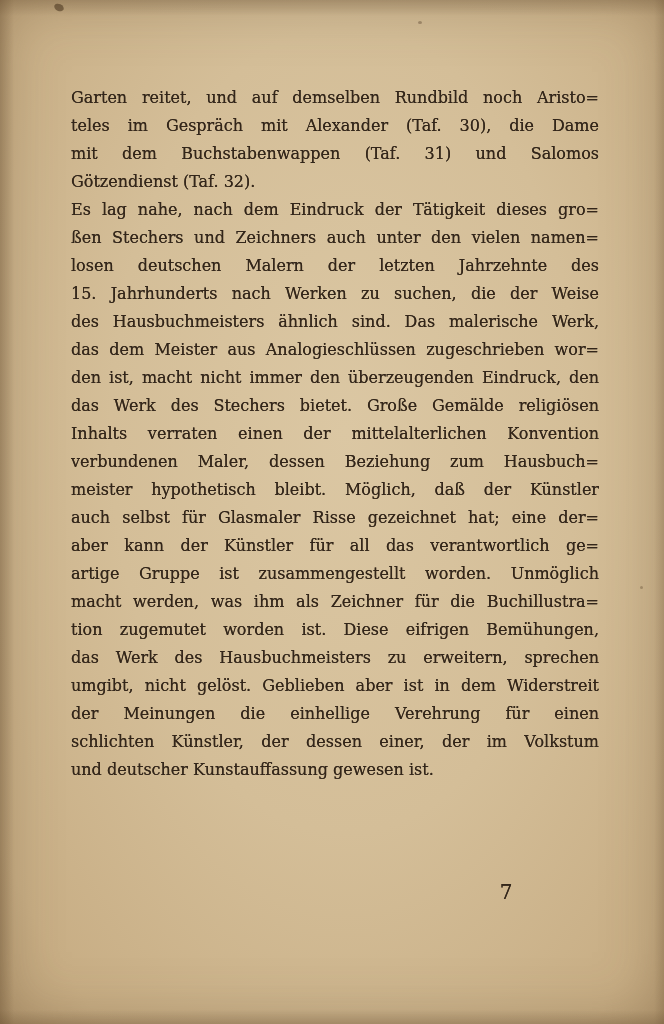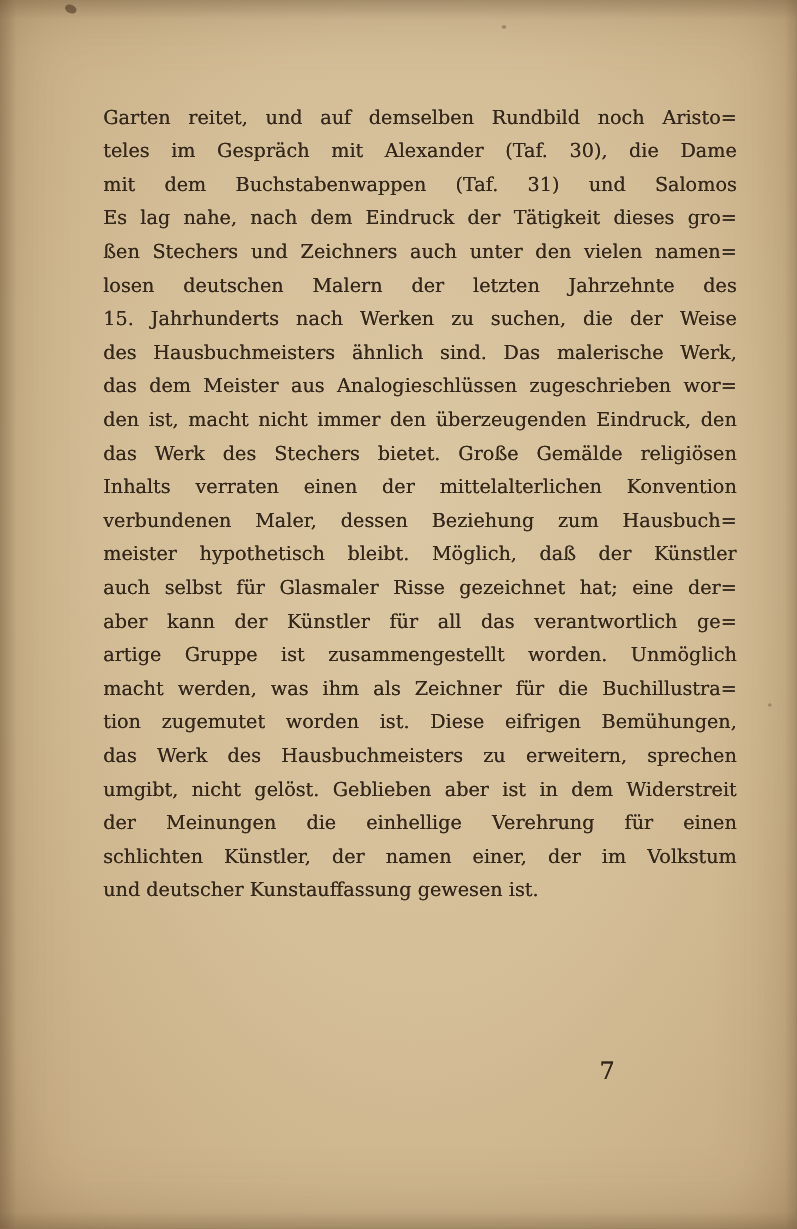--- a/index.html
+++ b/index.html
@@ -17,21 +17,21 @@
       linear-gradient(90deg, rgba(88,64,36,0.30), rgba(88,64,36,0) 14px),
       linear-gradient(270deg, rgba(88,64,36,0.18), rgba(88,64,36,0) 10px),
       linear-gradient(180deg, rgba(88,64,36,0.26), rgba(88,64,36,0) 16px),
       linear-gradient(0deg, rgba(88,64,36,0.24), rgba(88,64,36,0) 14px),
       radial-gradient(ellipse at 52% 42%, #dbc7a3 0%, #d4be98 48%, #c8ae85 86%, #bba077 100%);
     box-shadow: inset 0 0 60px rgba(96,72,42,0.35);
     font-family: "DejaVu Serif", "Liberation Serif", serif;
   }
   .text-block {
     position: absolute;
-    left: 86px;
+    left: 71px;
     top: 84px;
     width: 528px;
     color: #33261a;
     font-size: 16px;
     line-height: 28px;
     text-shadow: 0 0 0.5px rgba(51,38,26,0.85);
   }
   .paragraph { margin: 0; }
   .line {
     text-align: justify;
@@ -67,20 +67,21 @@
 <div class="paper">
   <div class="speck speck-1"></div>
   <div class="speck speck-2"></div>
   <div class="speck speck-3"></div>
 
   <div class="text-block">
     <div class="paragraph">
         <div class="line">Garten reitet, und auf demselben Rundbild noch Aristo=</div>
         <div class="line">teles im Gespräch mit Alexander (Taf. 30), die Dame</div>
         <div class="line">mit dem Buchstabenwappen (Taf. 31) und Salomos</div>
+        <div class="line line-last">Götzendienst (Taf. 32).</div>
       </div>
     <div class="paragraph">
         <div class="line">Es lag nahe, nach dem Eindruck der Tätigkeit dieses gro=</div>
         <div class="line">ßen Stechers und Zeichners auch unter den vielen namen=</div>
         <div class="line">losen deutschen Malern der letzten Jahrzehnte des</div>
         <div class="line">15. Jahrhunderts nach Werken zu suchen, die der Weise</div>
         <div class="line">des Hausbuchmeisters ähnlich sind. Das malerische Werk,</div>
         <div class="line">das dem Meister aus Analogieschlüssen zugeschrieben wor=</div>
         <div class="line">den ist, macht nicht immer den überzeugenden Eindruck, den</div>
         <div class="line">das Werk des Stechers bietet. Große Gemälde religiösen</div>
@@ -88,19 +89,19 @@
         <div class="line">verbundenen Maler, dessen Beziehung zum Hausbuch=</div>
         <div class="line">meister hypothetisch bleibt. Möglich, daß der Künstler</div>
         <div class="line">auch selbst für Glasmaler Risse gezeichnet hat; eine der=</div>
         <div class="line">aber kann der Künstler für all das verantwortlich ge=</div>
         <div class="line">artige Gruppe ist zusammengestellt worden. Unmöglich</div>
         <div class="line">macht werden, was ihm als Zeichner für die Buchillustra=</div>
         <div class="line">tion zugemutet worden ist. Diese eifrigen Bemühungen,</div>
         <div class="line">das Werk des Hausbuchmeisters zu erweitern, sprechen</div>
         <div class="line">umgibt, nicht gelöst. Geblieben aber ist in dem Widerstreit</div>
         <div class="line">der Meinungen die einhellige Verehrung für einen</div>
-        <div class="line">schlichten Künstler, der namen einer, der im Volkstum</div>
+        <div class="line">schlichten Künstler, der dessen einer, der im Volkstum</div>
         <div class="line line-last">und deutscher Kunstauffassung gewesen ist.</div>
       </div>
   </div>
 
   <div class="page-number">7</div>
 </div>
 
 </body></html>

